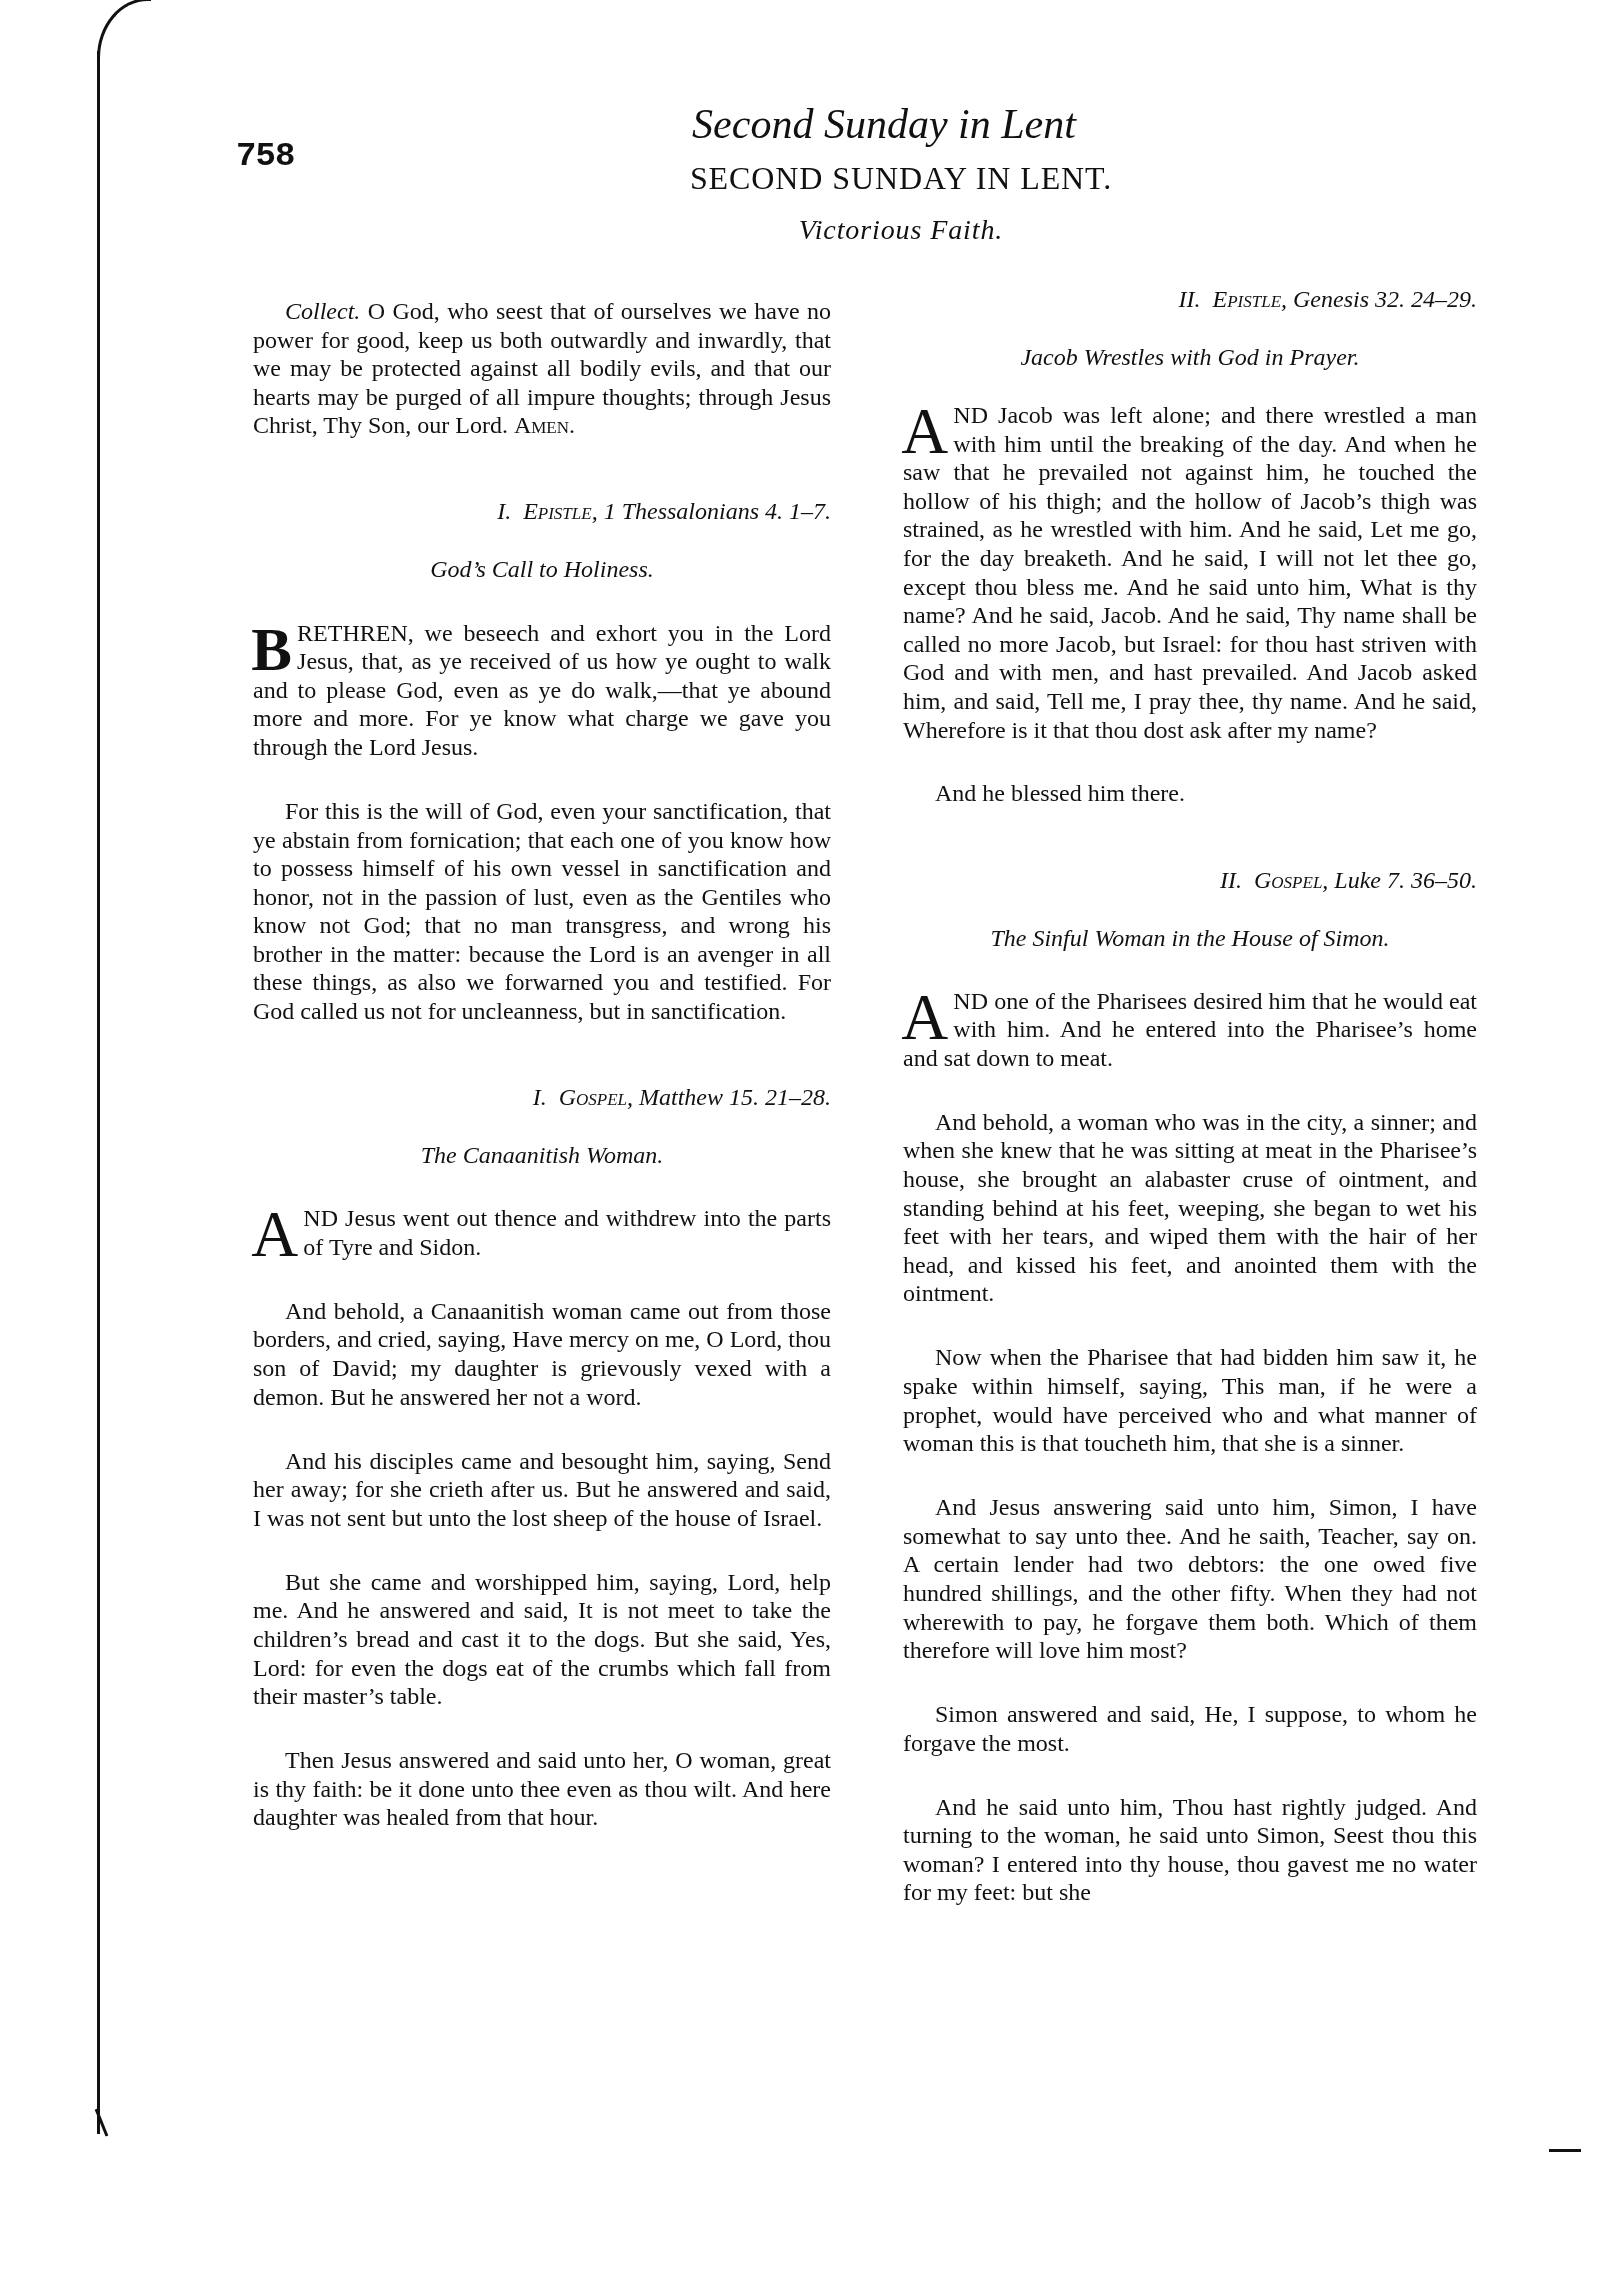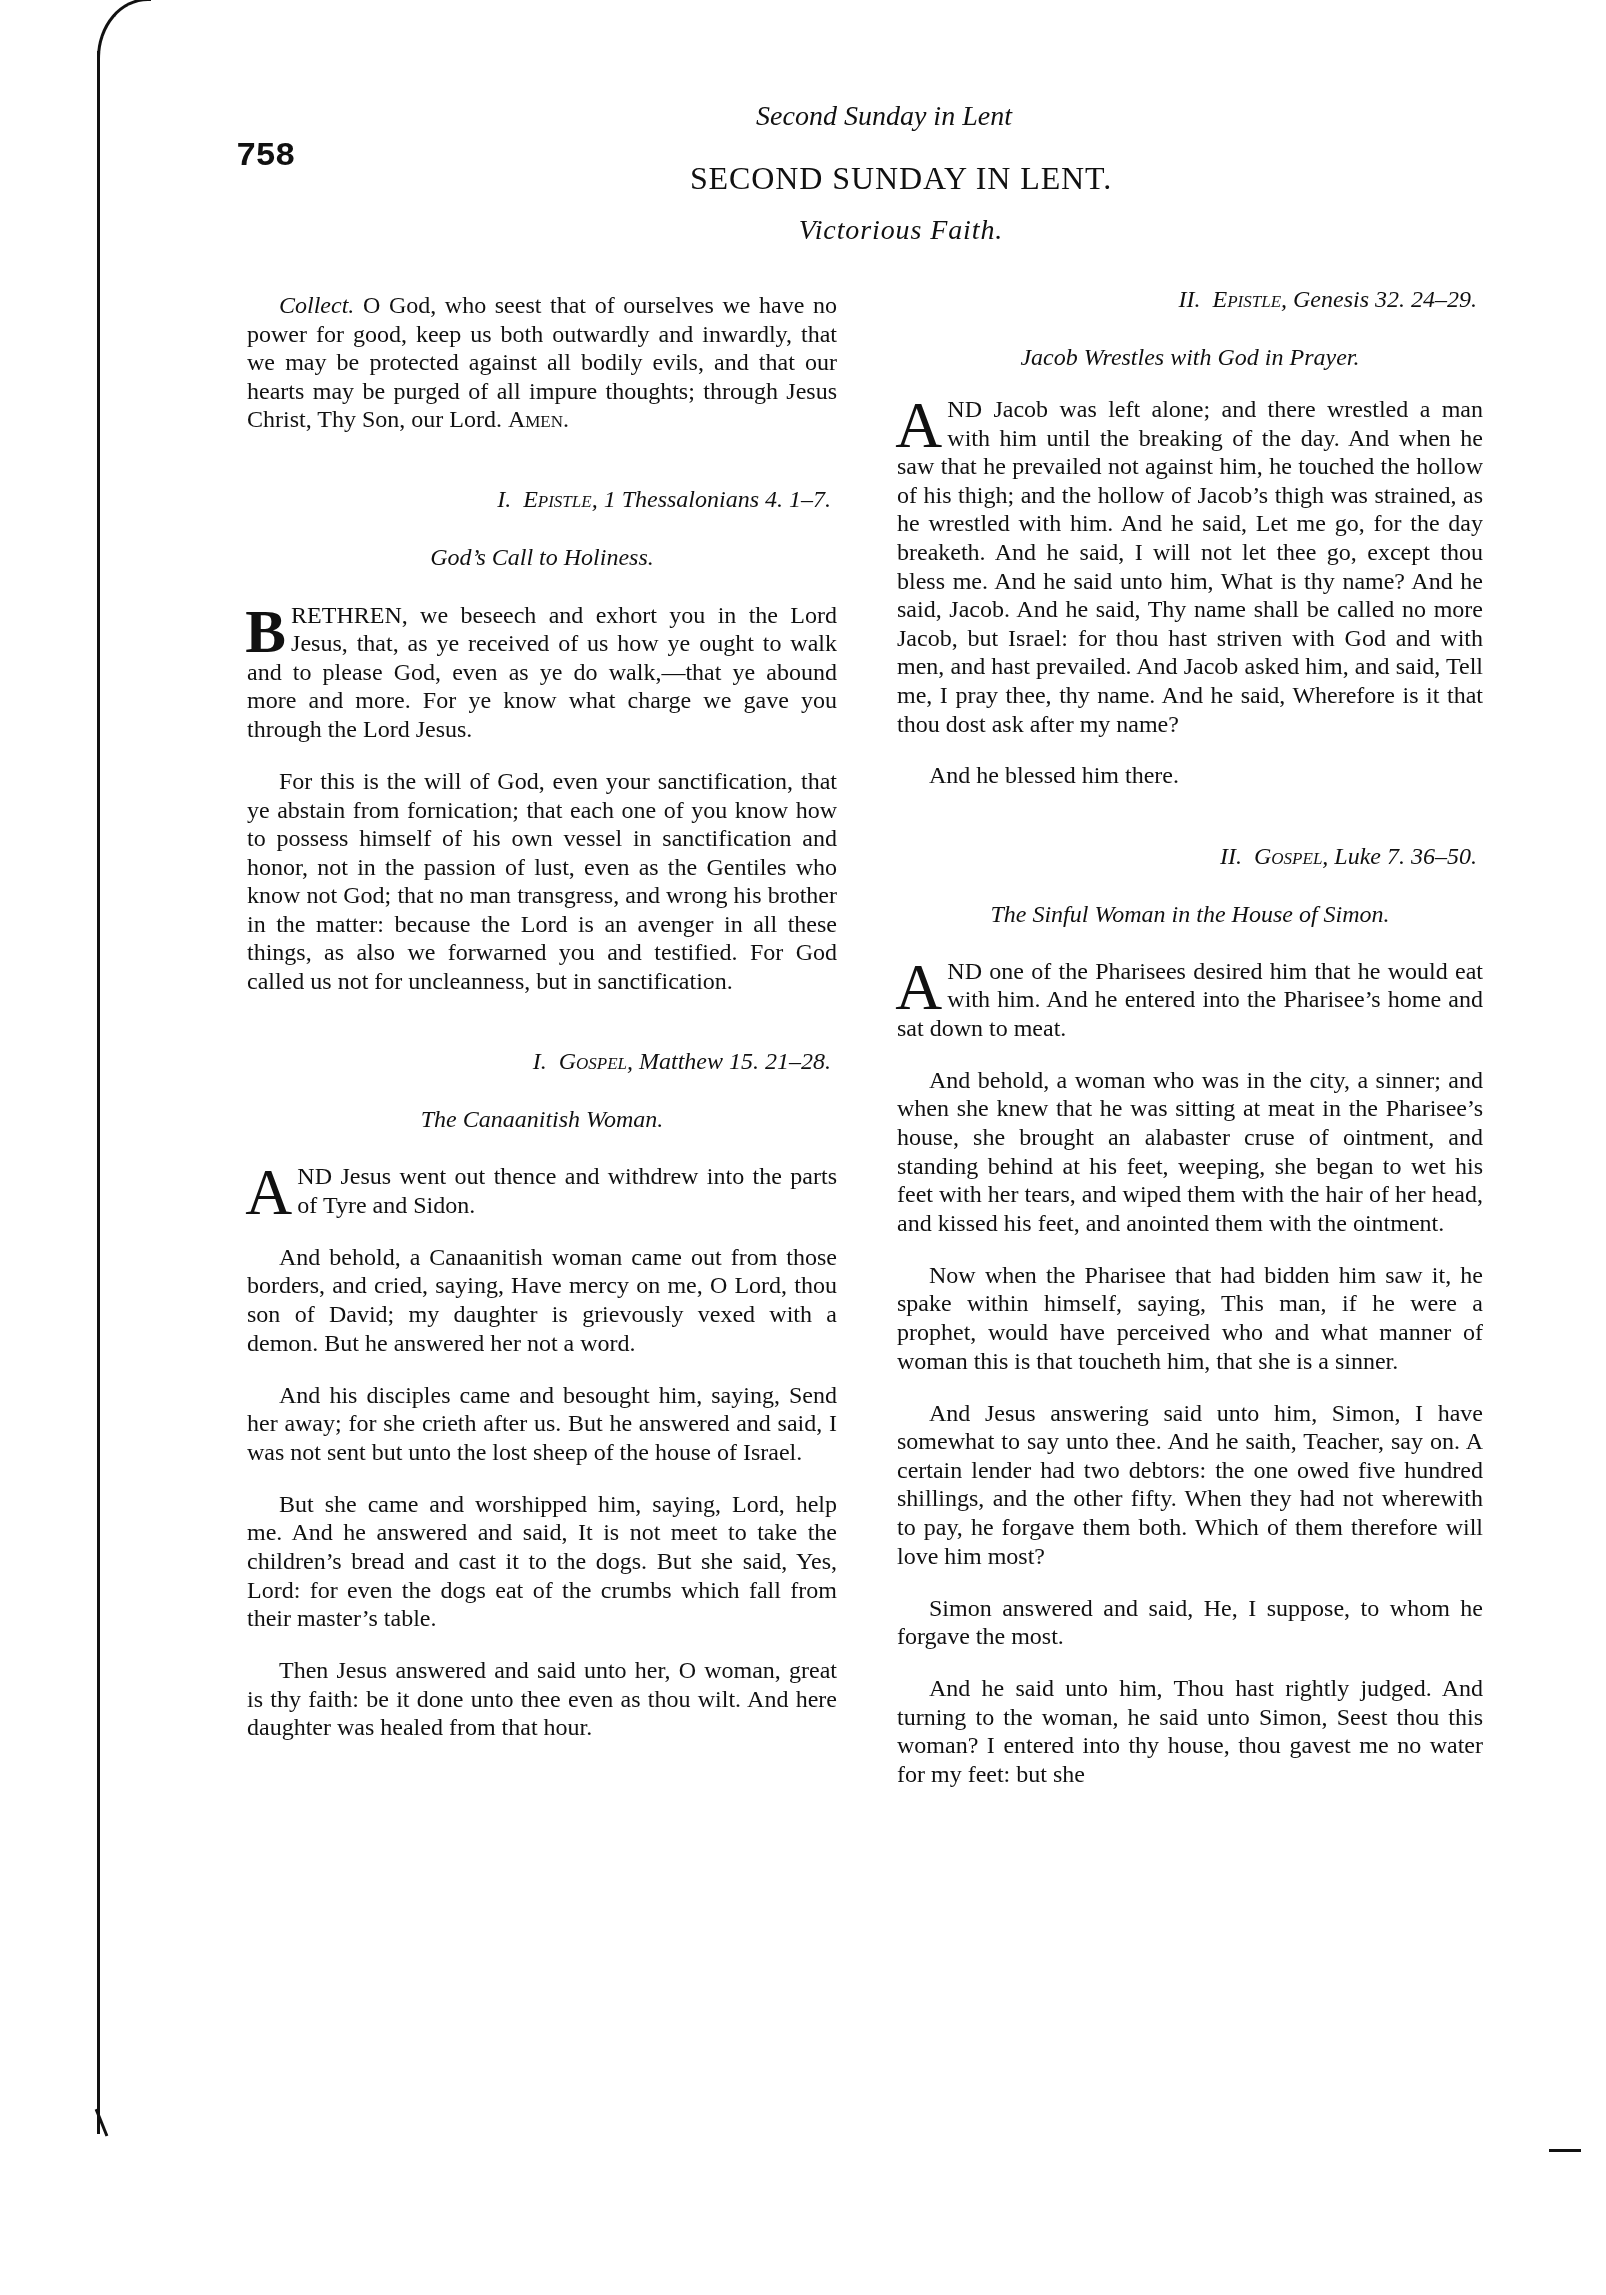--- a/index.html
+++ b/index.html
@@ -10,31 +10,31 @@
                 border-top-left-radius: 51px 60px; }
   .edge-line { position: absolute; left: 97px; top: 51px; width: 2.6px; height: 2083px;
                background: #111; }
   .edge-hook { position: absolute; left: 100px; top: 2108px; width: 3.4px; height: 29px;
                background: #111; transform: rotate(-22deg); }
   .scan-dash { position: absolute; left: 1549px; top: 2149px; width: 32px; height: 2.6px; background: #111; }
 
   .page-number { position: absolute; left: 236px; top: 104px; font-size: 34px; font-weight: bold;
                  font-family: Liberation Mono, monospace; letter-spacing: -0.9px; margin-top: 33px; }
   .running-head { position: absolute; left: 646px; width: 476px; top: 100px; text-align: center;
-                  font-style: italic; font-size: 28px; }
+                  font-style: italic; font-size: 42px; }
   .chapter-title { position: absolute; left: 476px; width: 850px; top: 160px; text-align: center;
                    font-size: 32px; letter-spacing: 0.9px; }
   .chapter-subtitle { position: absolute; left: 561px; width: 680px; top: 214px; text-align: center;
                       font-style: italic; font-size: 28px; letter-spacing: 0.9px; }
 
   .column { position: absolute; top: 281px; font-size: 24px; line-height: 28.6px; }
   .col-left { left: 237px; width: 610px; }
   .col-right { left: 887px; width: 606px; top: 269px; }
 
-  p { margin: 10px; text-align: justify; }
+  p { margin: 16px; text-align: justify; }
   p.indent { text-indent: 32px; }
   .section-head { text-align: right; margin: 16px; font-style: italic; }
   .section-title { text-align: center; font-style: italic; margin: 10px; }
   .sc { font-variant: small-caps; }
   .ital { font-style: italic; }
   .gap-lg { height: 25.5px; }
   .gap-md { height: 8.5px; }
   .gap-sm { height: 3.4px; }
   .dropcap { float: left; font-size: 65px; line-height: 51px; margin: 5.1px 5.1px 0 -1.7px; font-weight: normal; }
   .dropcap-b { font-weight: bold; font-size: 61px; }

